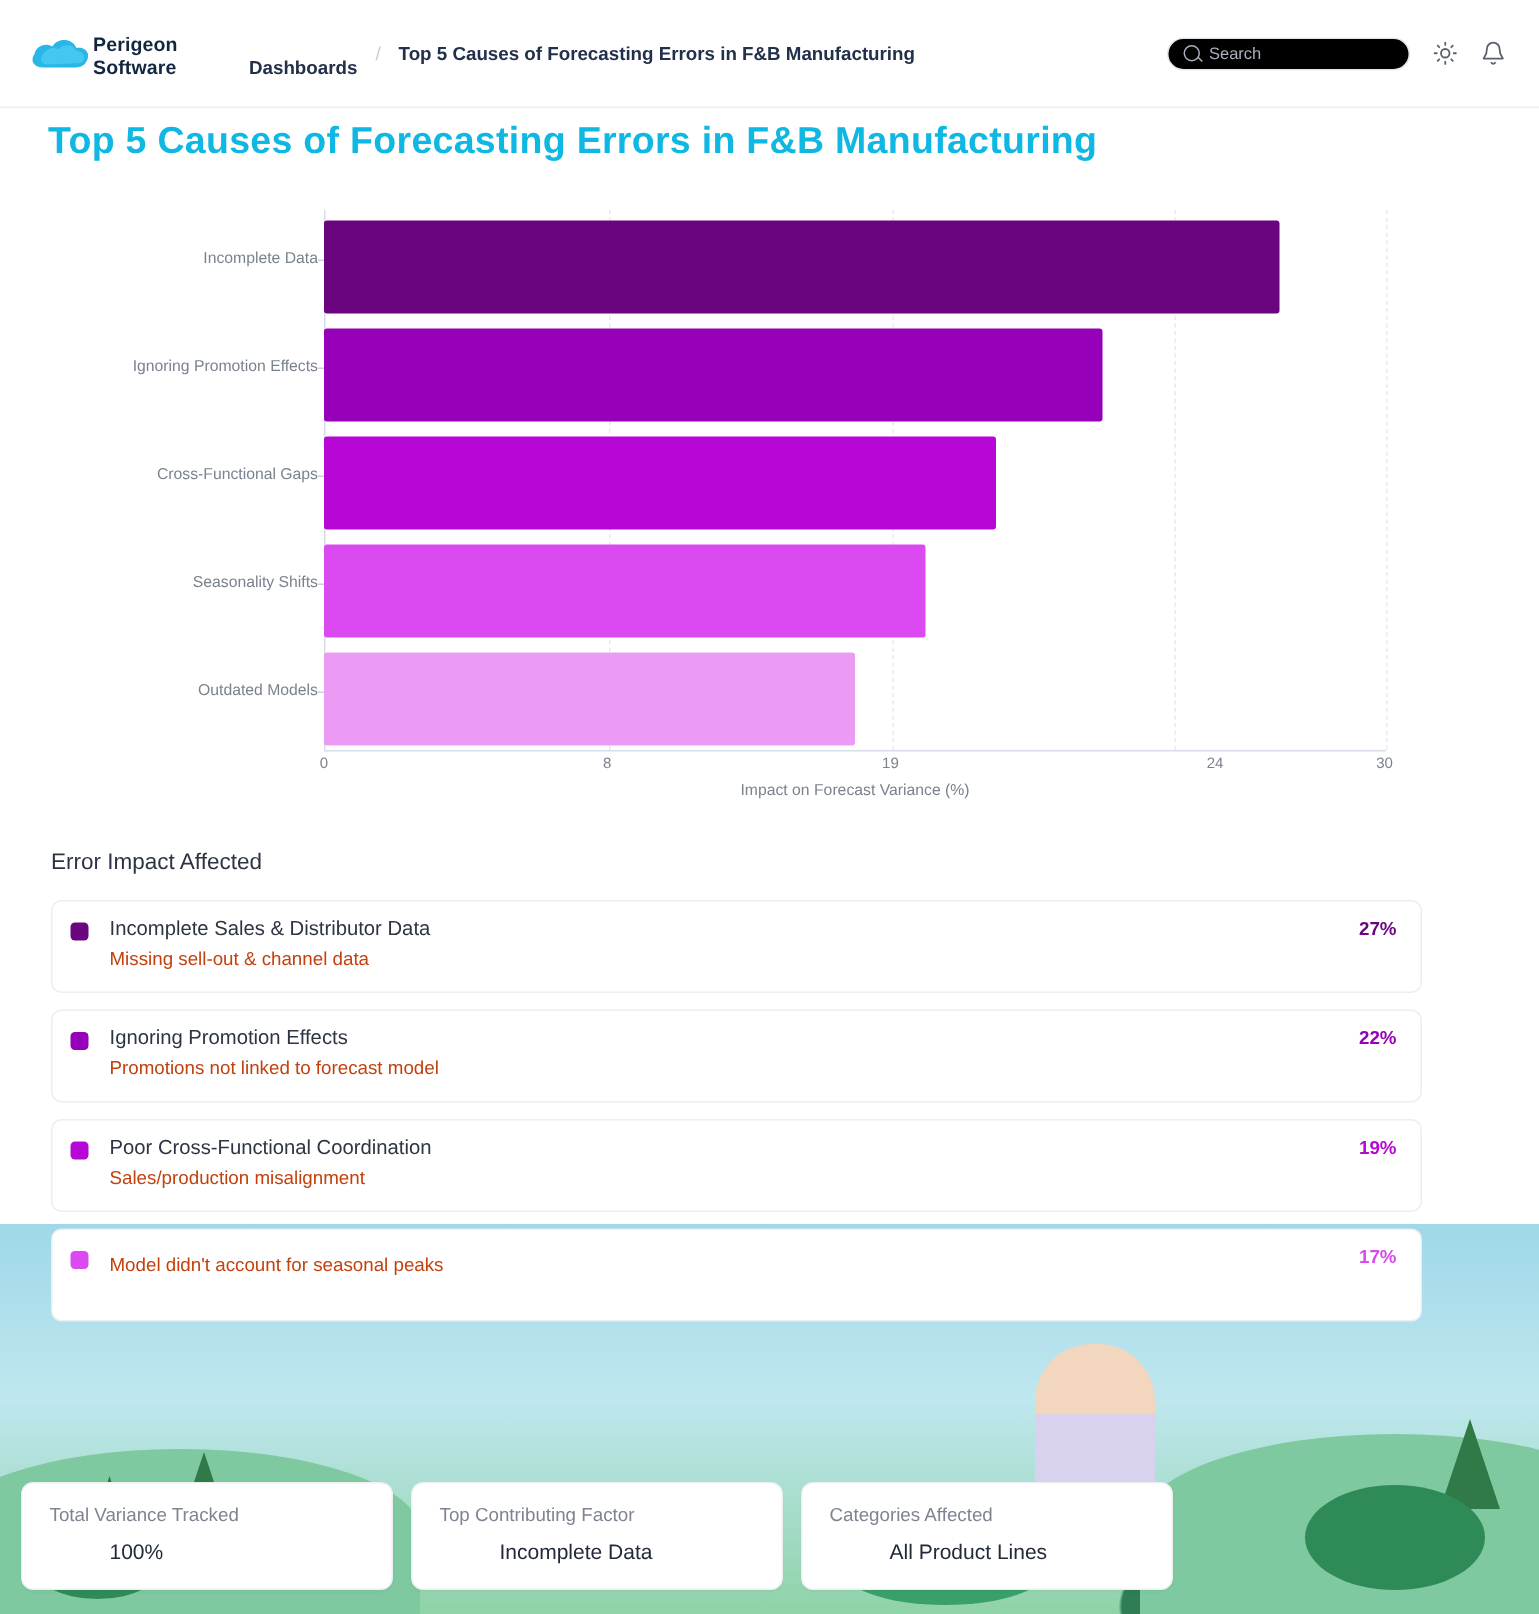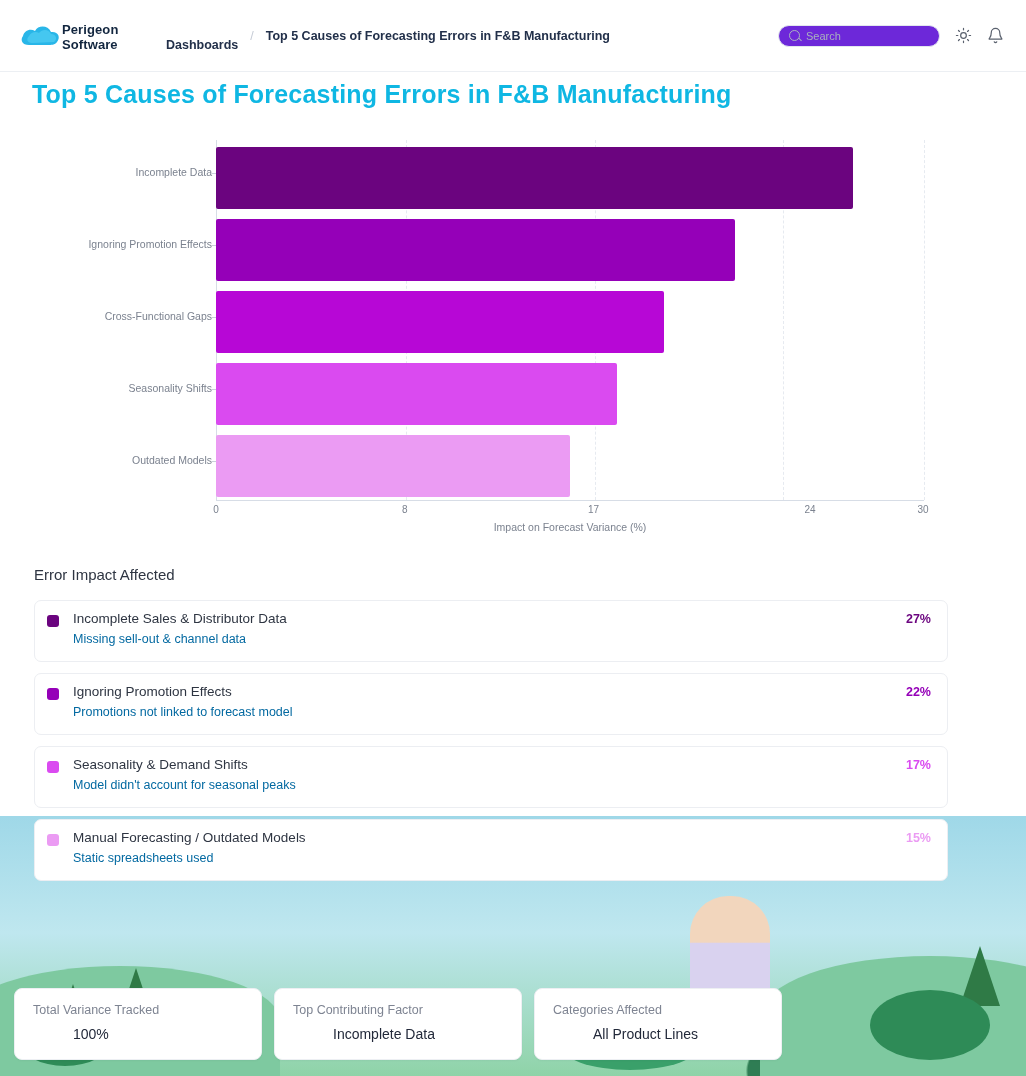--- a/index.html
+++ b/index.html
@@ -111,21 +111,21 @@
   .search-box {
     width: 162px;
     height: 22px;
     border: 1px solid #e3e7ee;
     border-radius: 11px;
     display: flex;
     align-items: center;
     gap: 6px;
     padding: 0 10px;
     box-sizing: border-box;
-    background: #6d28d9;
+    background: #000000;
   }
   .search-box .mag {
     width: 9px; height: 9px;
     border: 1.3px solid #aab2c0;
     border-radius: 50%;
     position: relative;
     flex: none;
   }
   .search-box .mag::after {
     content: "";
@@ -264,21 +264,21 @@
   }
   .detail-name {
     margin-left: 22px;
     font-size: 13.5px;
     color: #2e3542;
   }
   .detail-sub {
     margin-left: 22px;
     margin-top: 6px;
     font-size: 12.5px;
-    color: #0369a1;
+    color: #c2410c;
   }
   .detail-pct {
     position: absolute;
     right: 16px;
     top: 11px;
     font-size: 12.5px;
     font-weight: bold;
   }
 
   
@@ -403,21 +403,21 @@
     <div class="bar-row" style="left:216px; top:300px; width:708px;">
       <div class="bar" style="width:354px; background:#eb9bf3;"></div>
     </div>
     <div class="bar-label" style="top:324px; left:0; width:212px;">Outdated Models</div>
     <div class="bar-tick" style="top:331px;"></div>
 
     <div class="axis-bottom"></div>
 
     <div class="x-tick-label" style="left:216px;">0</div>
     <div class="x-tick-label" style="left:404.8px;">8</div>
-    <div class="x-tick-label" style="left:593.6px;">17</div>
+    <div class="x-tick-label" style="left:593.6px;">19</div>
     <div class="x-tick-label" style="left:810px;">24</div>
     <div class="x-tick-label" style="left:923px;">30</div>
 
     <div class="x-axis-title">Impact on Forecast Variance (%)</div>
   </div>
 
   <div class="details-title">Error Impact Affected</div>
 
   <div class="details-list">
 
@@ -428,34 +428,33 @@
       <div class="detail-pct" style="color:#6b047f;">27%</div>
     </div>
 
     <div class="detail-card">
       <span class="detail-swatch" style="background:#9500b8;"></span>
       <div class="detail-name">Ignoring Promotion Effects</div>
       <div class="detail-sub">Promotions not linked to forecast model</div>
       <div class="detail-pct" style="color:#9500b8;">22%</div>
     </div>
 
+    <div class="detail-card">
+      <span class="detail-swatch" style="background:#b707d6;"></span>
+      <div class="detail-name">Poor Cross-Functional Coordination</div>
+      <div class="detail-sub">Sales/production misalignment</div>
+      <div class="detail-pct" style="color:#b707d6;">19%</div>
+    </div>
 
     <div class="detail-card">
       <span class="detail-swatch" style="background:#da4af0;"></span>
-      <div class="detail-name">Seasonality &amp; Demand Shifts</div>
       <div class="detail-sub">Model didn't account for seasonal peaks</div>
       <div class="detail-pct" style="color:#da4af0;">17%</div>
     </div>
 
-    <div class="detail-card">
-      <span class="detail-swatch" style="background:#eb9bf3;"></span>
-      <div class="detail-name">Manual Forecasting / Outdated Models</div>
-      <div class="detail-sub">Static spreadsheets used</div>
-      <div class="detail-pct" style="color:#eb9bf3;">15%</div>
-    </div>
 
   </div>
 
   <div class="stats">
     <div class="stat-card">
       <div class="stat-label">Total Variance Tracked</div>
       <div class="stat-value">100%</div>
     </div>
     <div class="stat-card">
       <div class="stat-label">Top Contributing Factor</div>

